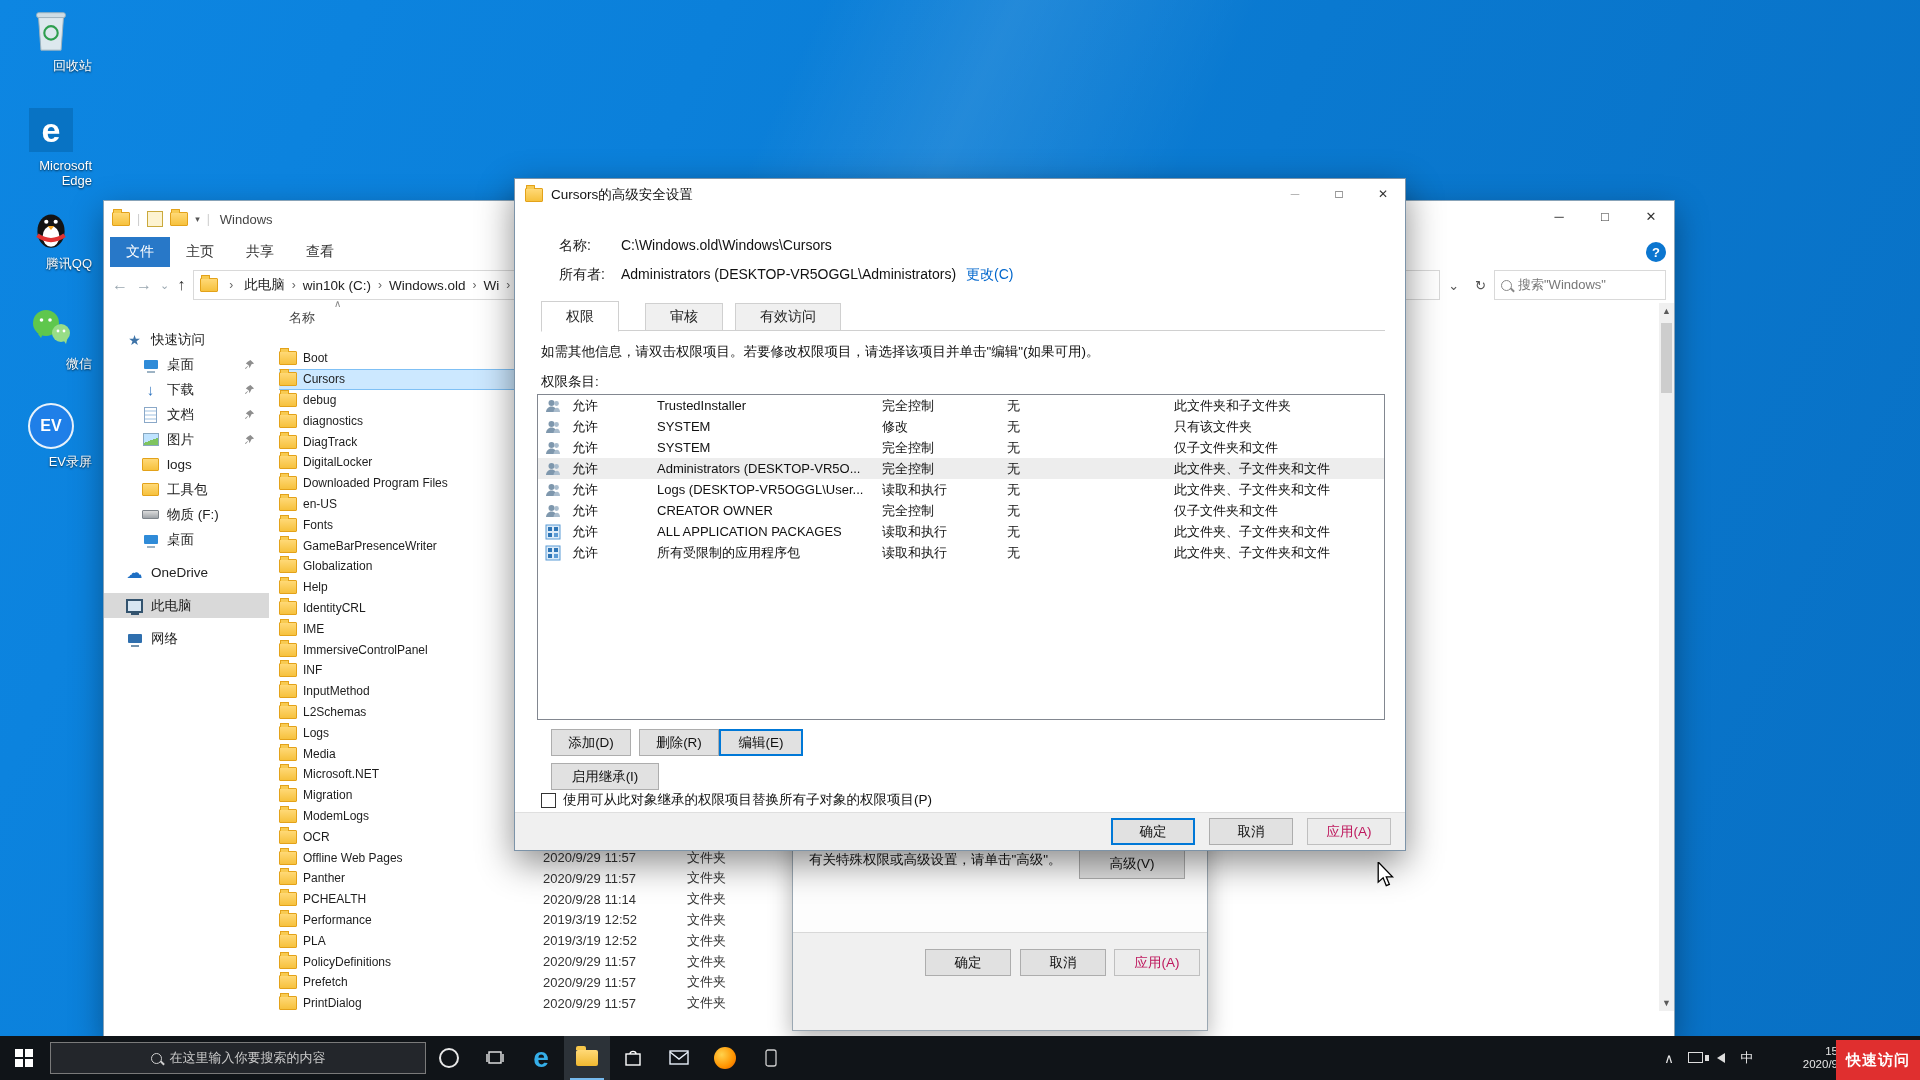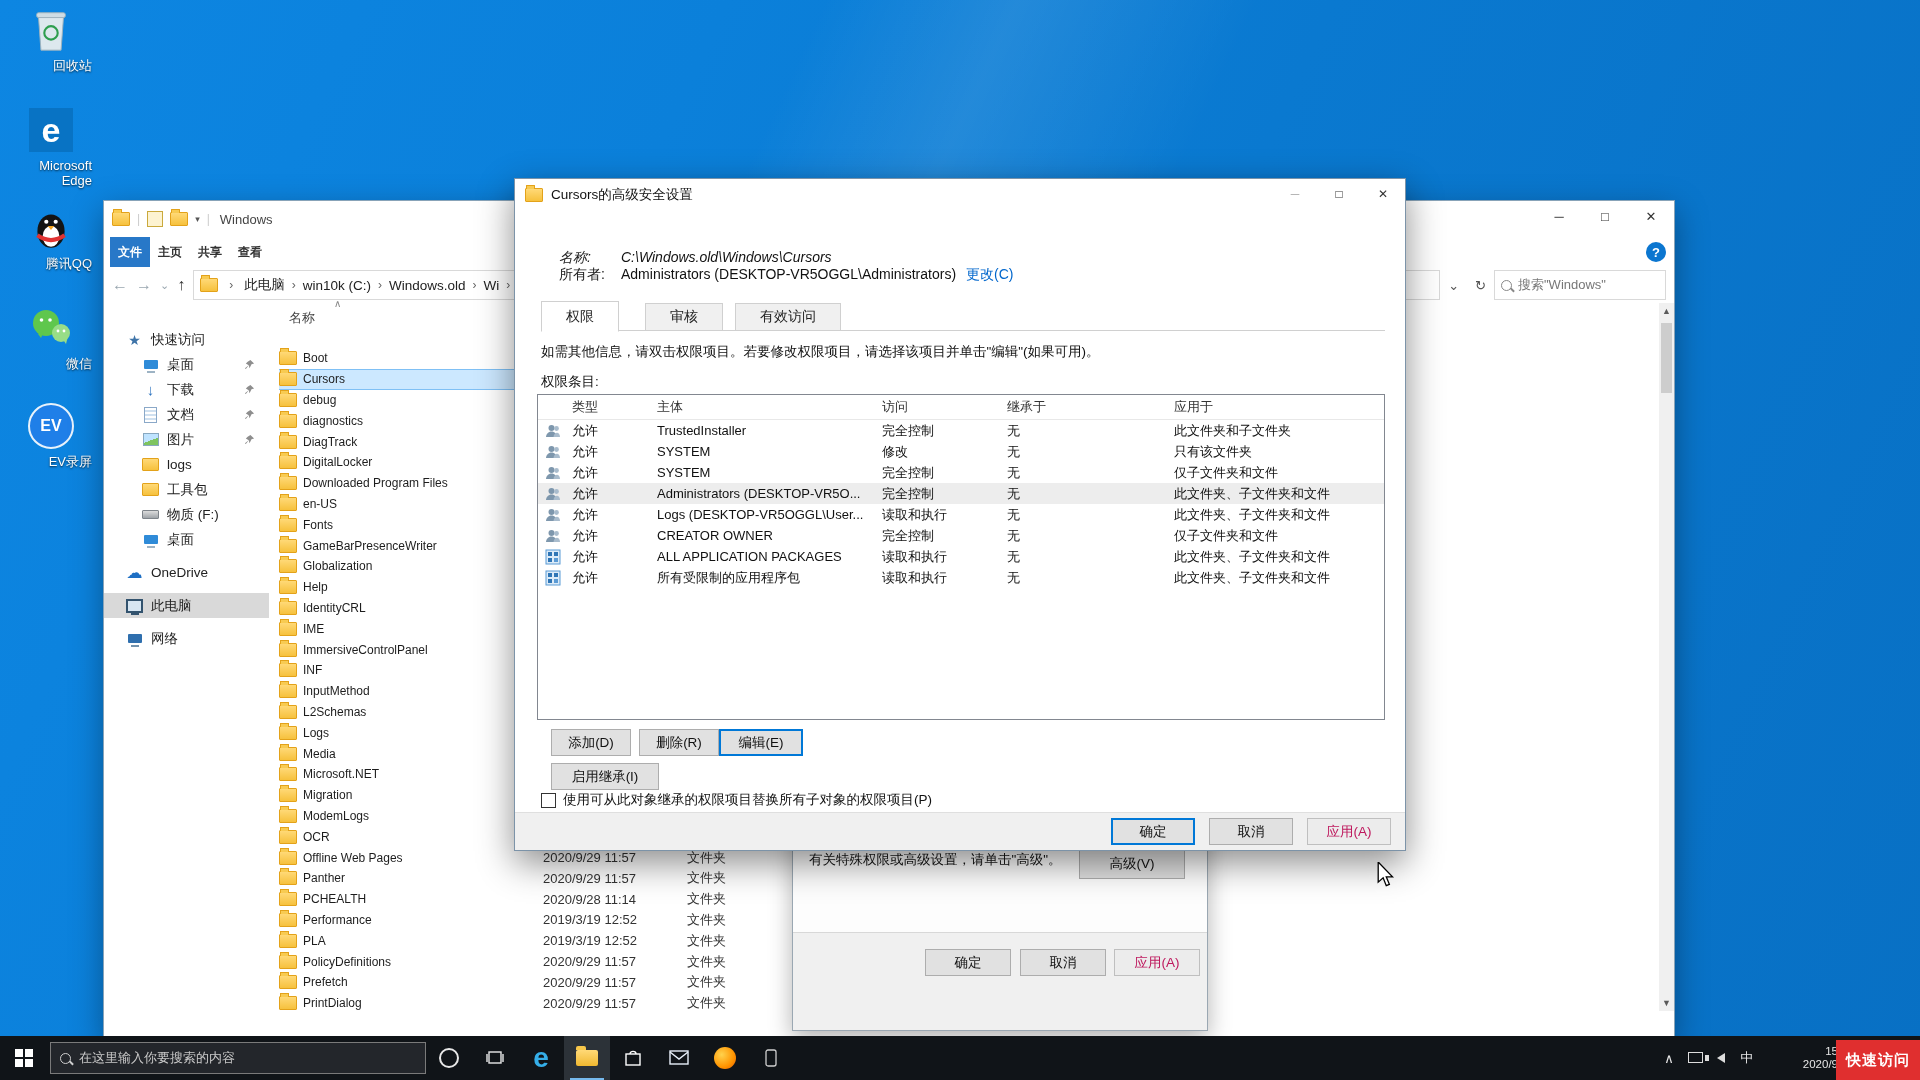--- a/index.html
+++ b/index.html
@@ -23,21 +23,21 @@
   .explorer{left:103px;top:200px;width:1570px;height:836px;background:#fff;border:1px solid #88a3b8;
     box-shadow:0 10px 30px rgba(0,0,0,.35);}
   .ex-title{position:absolute;left:0;top:0;right:0;height:36px;background:#fff;display:flex;align-items:center;}
   .qat{display:flex;align-items:center;gap:7px;padding-left:8px;font-size:12px;color:#444;}
   .qat .sep{color:#ccc;}
   .ex-title .wtitle{margin-left:10px;color:#444;font-size:13px;}
   .wcontrols{position:absolute;right:0;top:0;display:flex;}
   .wctl{width:46px;height:30px;display:flex;align-items:center;justify-content:center;color:#333;font-size:13px;}
   .ribbon-tabs{position:absolute;left:0;top:36px;right:0;height:30px;background:#fff;border-bottom:1px solid #d5d5d5;
     display:flex;align-items:stretch;}
-  .rtab{padding:0 8px;display:flex;align-items:center;font-size:12px;color:#333;font-weight:bold;}
+  .rtab{padding:0 16px;display:flex;align-items:center;font-size:14px;color:#333;}
   .rtab.file{background:#2878c8;color:#fff;margin-left:6px;}
   .help-btn{position:absolute;right:8px;top:41px;width:20px;height:20px;border-radius:50%;background:#0b76d0;
     color:#fff;font-size:13px;display:flex;align-items:center;justify-content:center;font-weight:bold;}
   .addr-row{position:absolute;left:0;top:66px;right:0;height:36px;background:#fff;display:flex;align-items:center;}
   .nav-arrows{display:flex;align-items:center;gap:8px;padding:0 8px;color:#9aa7b0;font-size:16px;}
   .nav-arrows .up{color:#333;}
   .addr-box{height:28px;border:1px solid #d9d9d9;background:#fff;flex:1;display:flex;align-items:center;
     padding:0 6px;gap:4px;}
   .crumb{display:flex;align-items:center;font-size:13.5px;color:#222;white-space:nowrap;}
   .csep{color:#666;padding:0 7px;font-size:12px;}
@@ -150,21 +150,21 @@
 
   .pdlg{left:792px;top:680px;width:414px;height:349px;background:#f0f0f0;border:1px solid #9aa7b2;z-index:20;
     box-shadow:0 8px 22px rgba(0,0,0,.3);}
   .pdlg .page{position:absolute;left:0;right:0;top:0;height:251px;background:#fdfdfd;border-bottom:1px solid #d8d8d8;}
   .pdlg .hint{position:absolute;left:16px;top:170px;width:264px;font-size:13.5px;color:#111;}
 
   
   .taskbar{position:absolute;left:0;right:0;bottom:0;height:44px;background:#101418;display:flex;align-items:center;z-index:50;}
   .tb-start{width:48px;height:44px;display:flex;align-items:center;justify-content:center;}
   .tb-search{width:356px;height:30px;border:1px solid #7a7a7a;background:#23262b;margin-left:2px;display:flex;
-    align-items:center;gap:8px;padding:0 9px;color:#c9c9c9;font-size:13px;white-space:nowrap;overflow:hidden;}
+    align-items:center;gap:8px;padding:0 9px;color:#c9c9c9;font-size:13px;white-space:nowrap;overflow:hidden;justify-content:center;}
   .tb-search .lens{border-color:#cfcfcf;}
   .tb-search .lens::after{background:#cfcfcf;}
   .tbi{width:46px;height:44px;display:flex;align-items:center;justify-content:center;position:relative;}
   .tbi.active{background:#2c3238;}
   .tbi.active::after{content:'';position:absolute;left:6px;right:6px;bottom:0;height:2px;background:#76b9ed;}
   .tb-folder{width:22px;height:16px;background:linear-gradient(#ffd977,#f0b830);border-radius:2px;position:relative;}
   .tb-folder::before{content:'';position:absolute;left:0;top:-4px;width:10px;height:4px;background:#f6c64a;
     border-radius:2px 2px 0 0;}
   .edge-e{color:#35aee8;font-size:28px;font-weight:bold;}
   .cortana{width:16px;height:16px;border:2px solid #e8e8e8;border-radius:50%;}
@@ -608,48 +608,40 @@
     <div class="dlg-title">
       <span class="mini-folder"></span>
       <span>Cursors的高级安全设置</span>
       <div class="dlg-controls">
         <div class="dctl min">─</div>
         <div class="dctl">□</div>
         <div class="dctl">✕</div>
       </div>
     </div>
 
-    <div class="fieldrow" style="top:70px;font-style:italic;">
+    <div class="fieldrow" style="top:58px;">
       <span class="flabel">名称:</span>
       <span>C:\Windows.old\Windows\Cursors</span>
     </div>
     <div class="fieldrow" style="top:87px;">
       <span class="flabel">所有者:</span>
       <span>Administrators (DESKTOP-VR5OGGL\Administrators)</span>
       <span class="link" style="margin-left:10px;">更改(C)</span>
     </div>
 
     <div class="tabs">
       <div class="tab active" style="left:0;">权限</div>
       <div class="tab" style="left:104px;">审核</div>
       <div class="tab" style="left:194px;">有效访问</div>
     </div>
 
     <div class="info-text">如需其他信息，请双击权限项目。若要修改权限项目，请选择该项目并单击"编辑"(如果可用)。</div>
     <div class="entries-label">权限条目:</div>
 
     <div class="ptable">
-      <div class="hrow">
-        <span></span>
-        <span>类型</span>
-        <span>主体</span>
-        <span>访问</span>
-        <span>继承于</span>
-        <span>应用于</span>
-      </div>
       <div>
 
       <div class="trow icon-user">
             <span class="cicon">
               <svg class="ic user" viewBox="0 0 16 16">
                 <circle cx="6.5" cy="5" r="3" fill="#7e97ad"></circle>
                 <path d="M1 14c0-3 2.5-5.5 5.5-5.5S12 11 12 14z" fill="#7e97ad"></path>
                 <circle cx="11.5" cy="5.5" r="2.4" fill="#a9bccd"></circle>
                 <path d="M8.5 14c.2-2.4 1.6-4.3 3.5-4.3 1.7 0 3 1.8 3 4.3z" fill="#a9bccd"></path>
               </svg>

